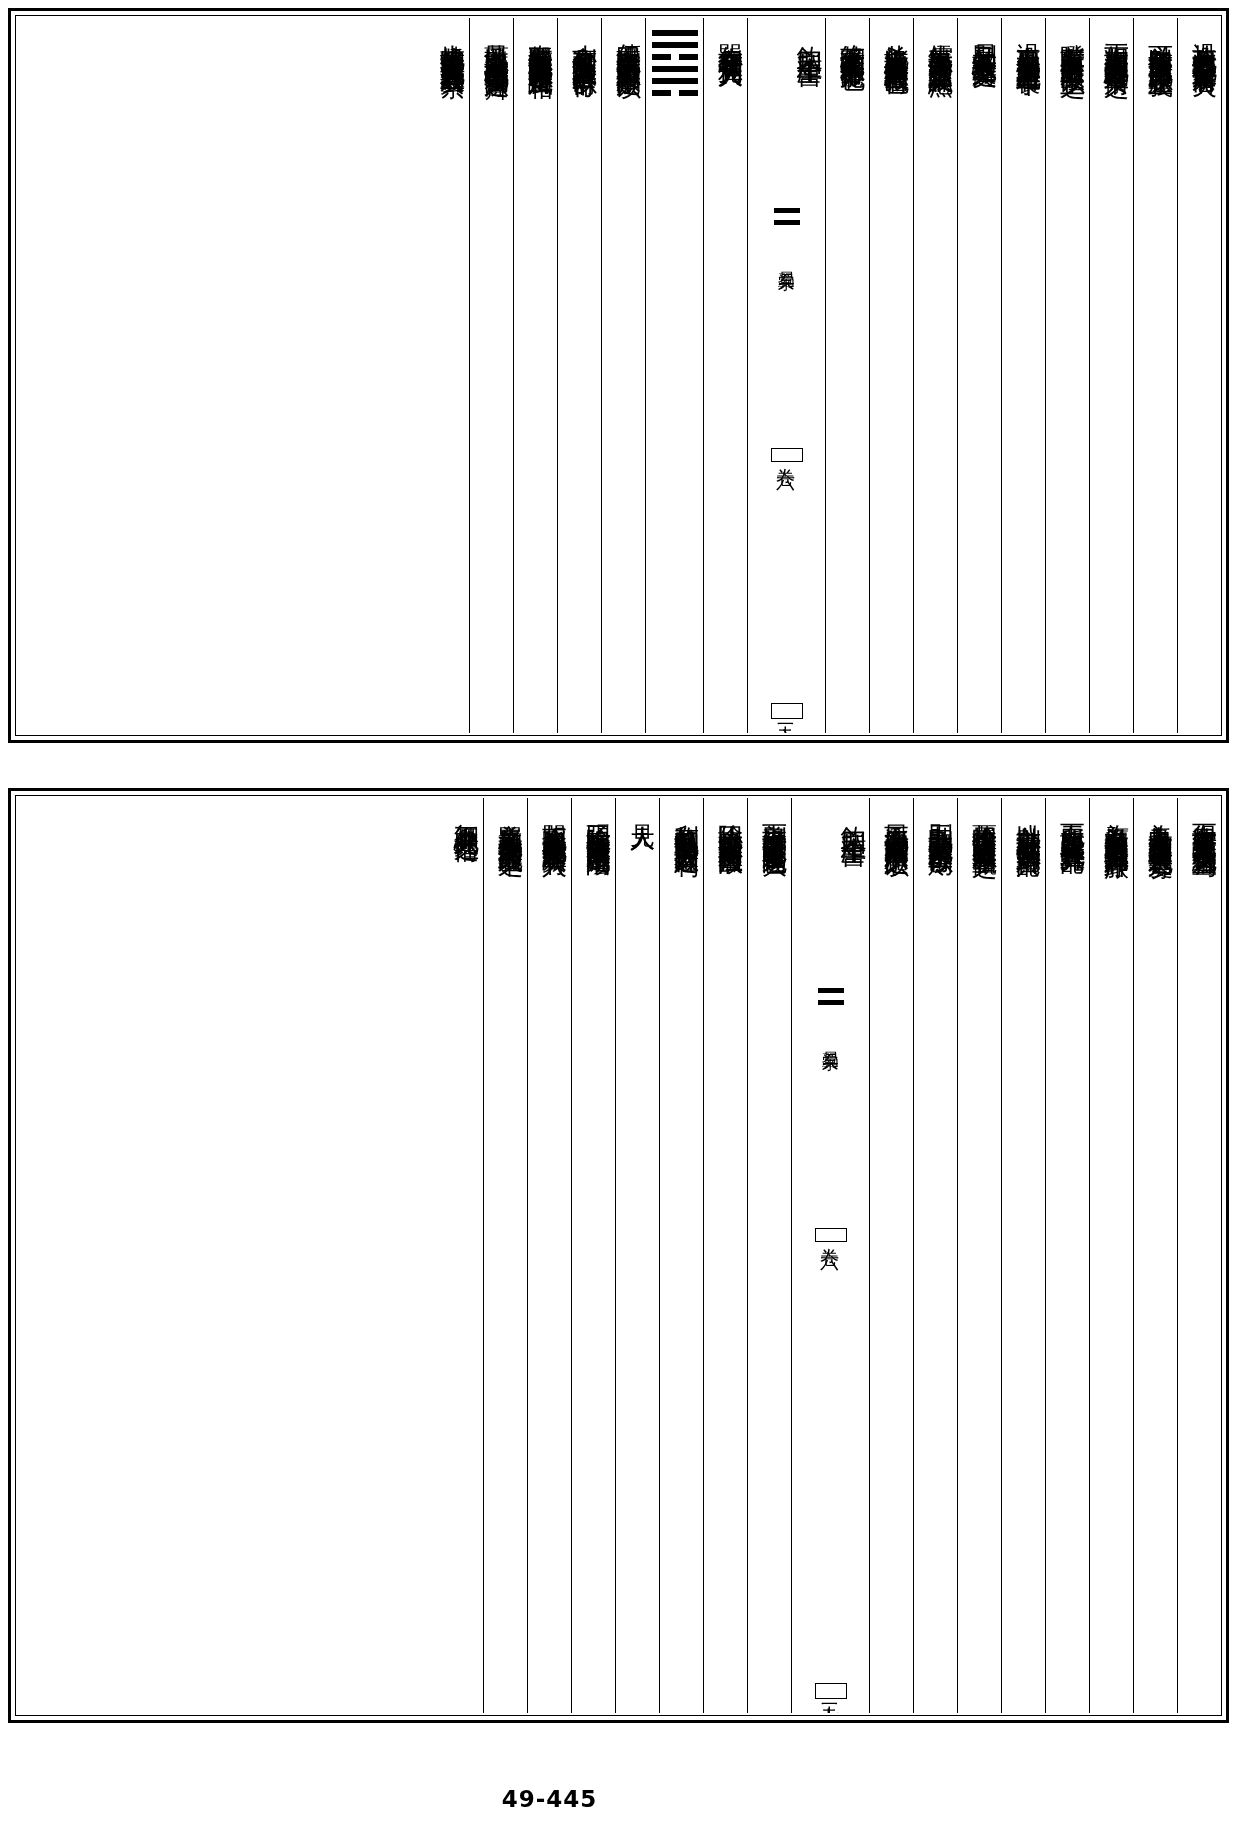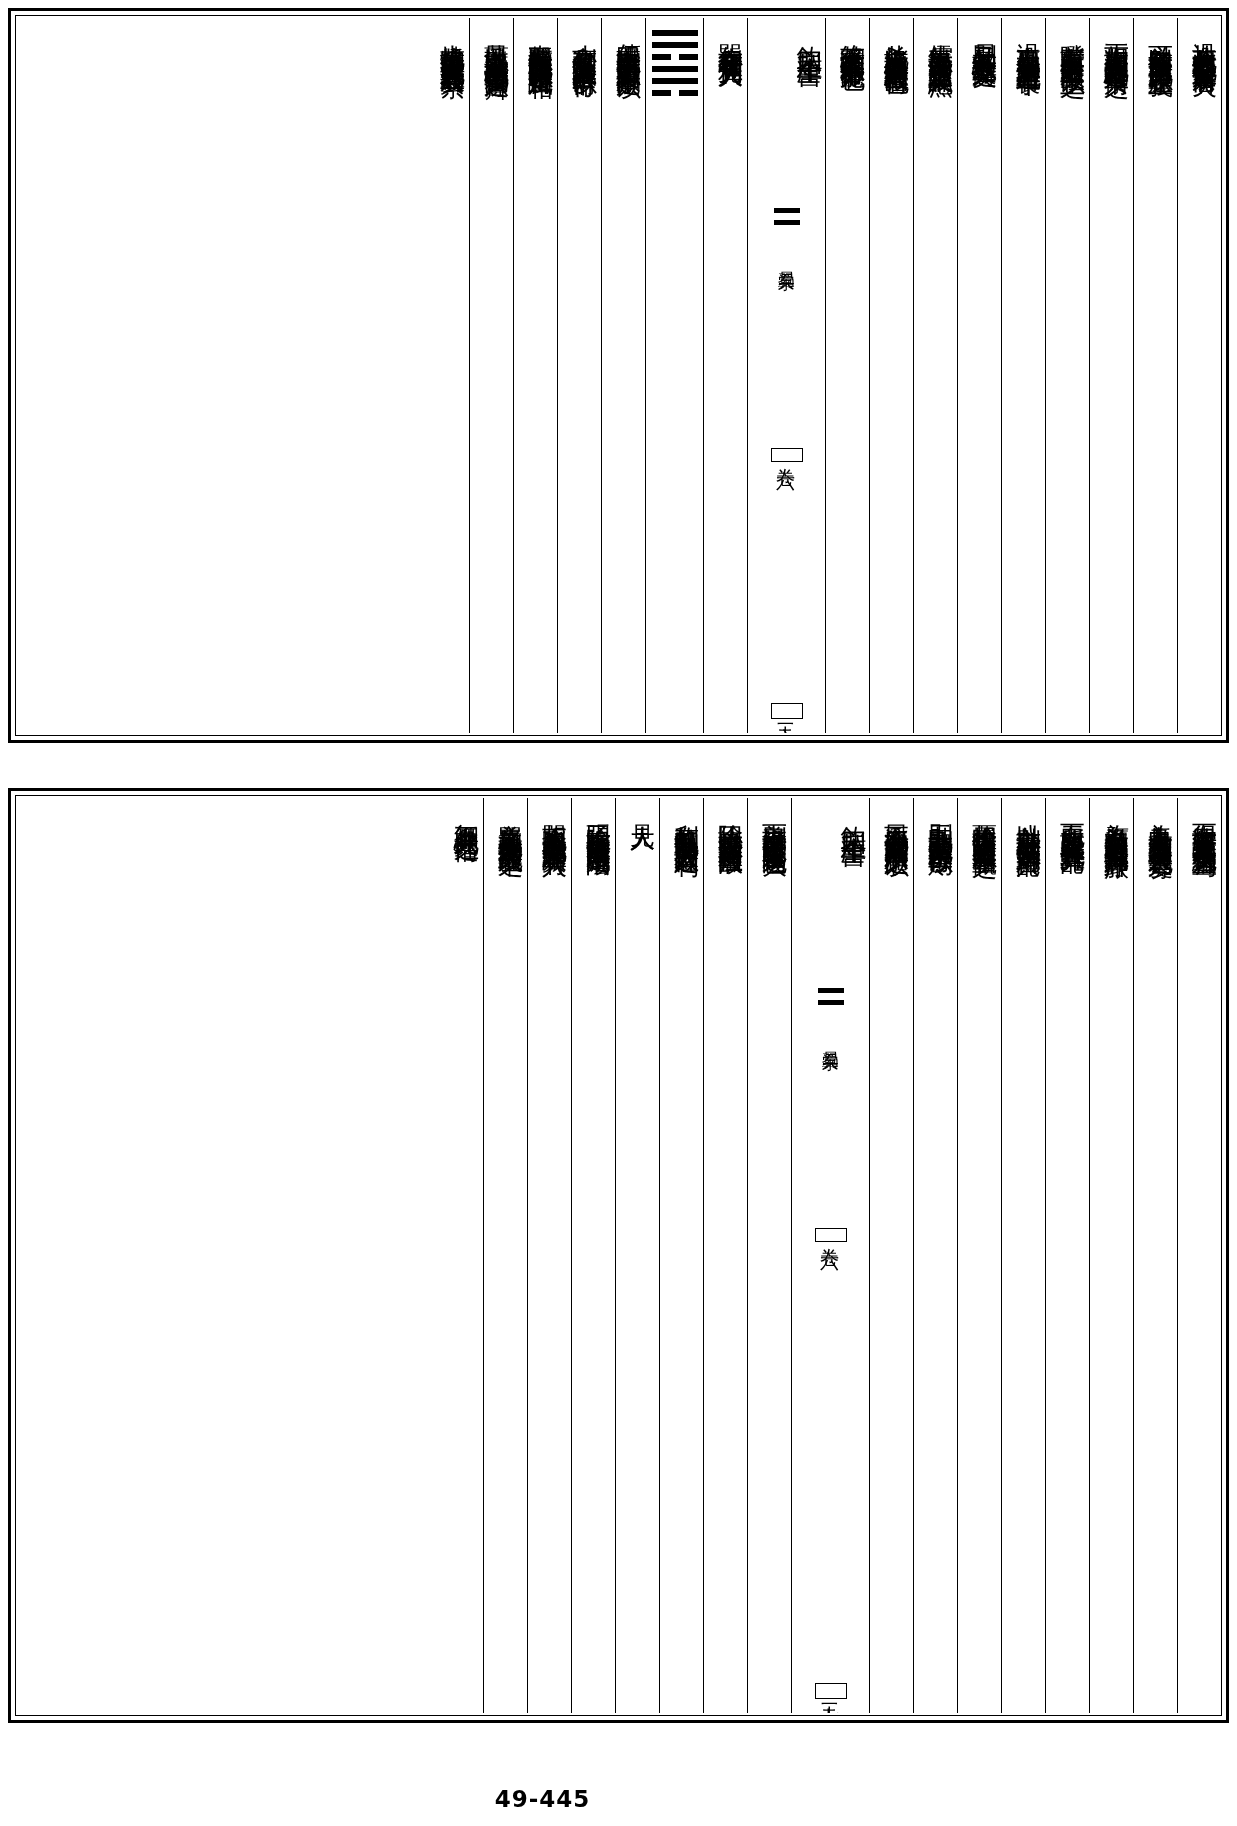--- a/index.html
+++ b/index.html
@@ -179,20 +179,21 @@
   .footer {
     position: absolute;
     left: 0;
     bottom: 14px;
     width: 1085px;
     text-align: center;
     font-family: "DejaVu Sans", "Liberation Sans", sans-serif;
     font-weight: bold;
     font-size: 23px;
     letter-spacing: 1px;
+    padding-left: 7px;
   }
 </style>
 </head>
 <body>
 
 <div class="page">
 
   <div class="block" id="block-top">
     <div class="block-inner">
 

